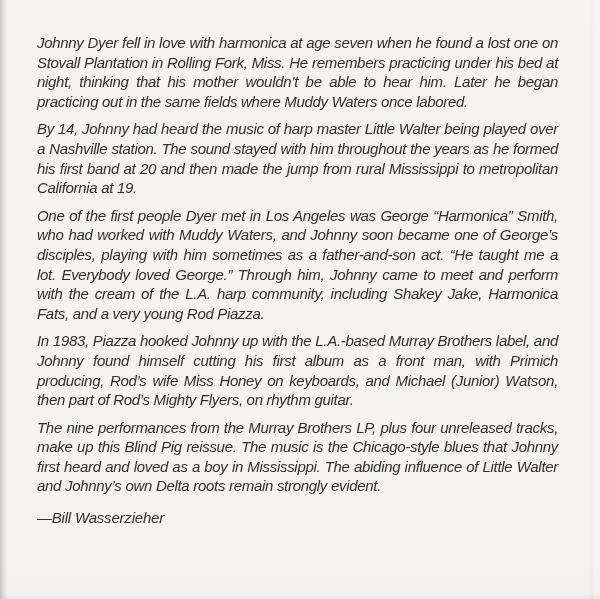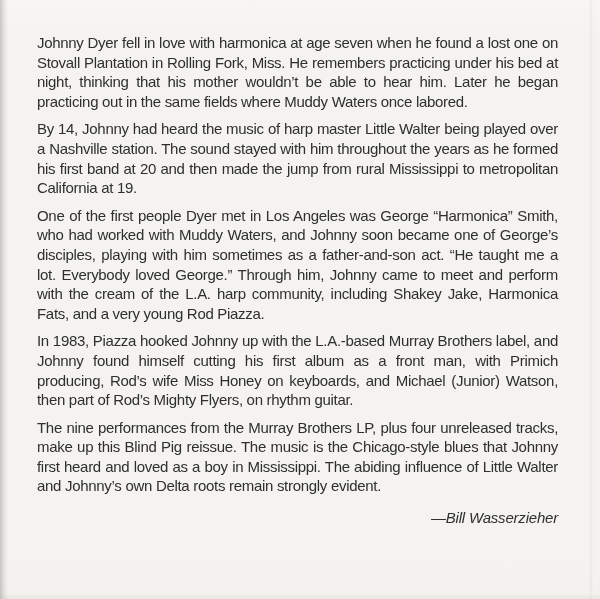--- a/index.html
+++ b/index.html
@@ -65,25 +65,26 @@
     right: 42px;
   }
 
   .text-block p {
     margin: 0 0 8px 0;
     font-size: 15px;
     line-height: 19.6px;
     letter-spacing: -0.3px;
     color: #2f2f2f;
     text-align: justify;
+    font-style: italic;
   }
 
   .text-block p.signature {
     margin-top: 12px;
-    text-align: right;
+    text-align: left;
     font-style: italic;
     letter-spacing: -0.2px;
   }
 </style>
 </head>
 <body>
 
 <div class="page">
   <div class="edge-left"></div>
   <div class="edge-right"></div>

